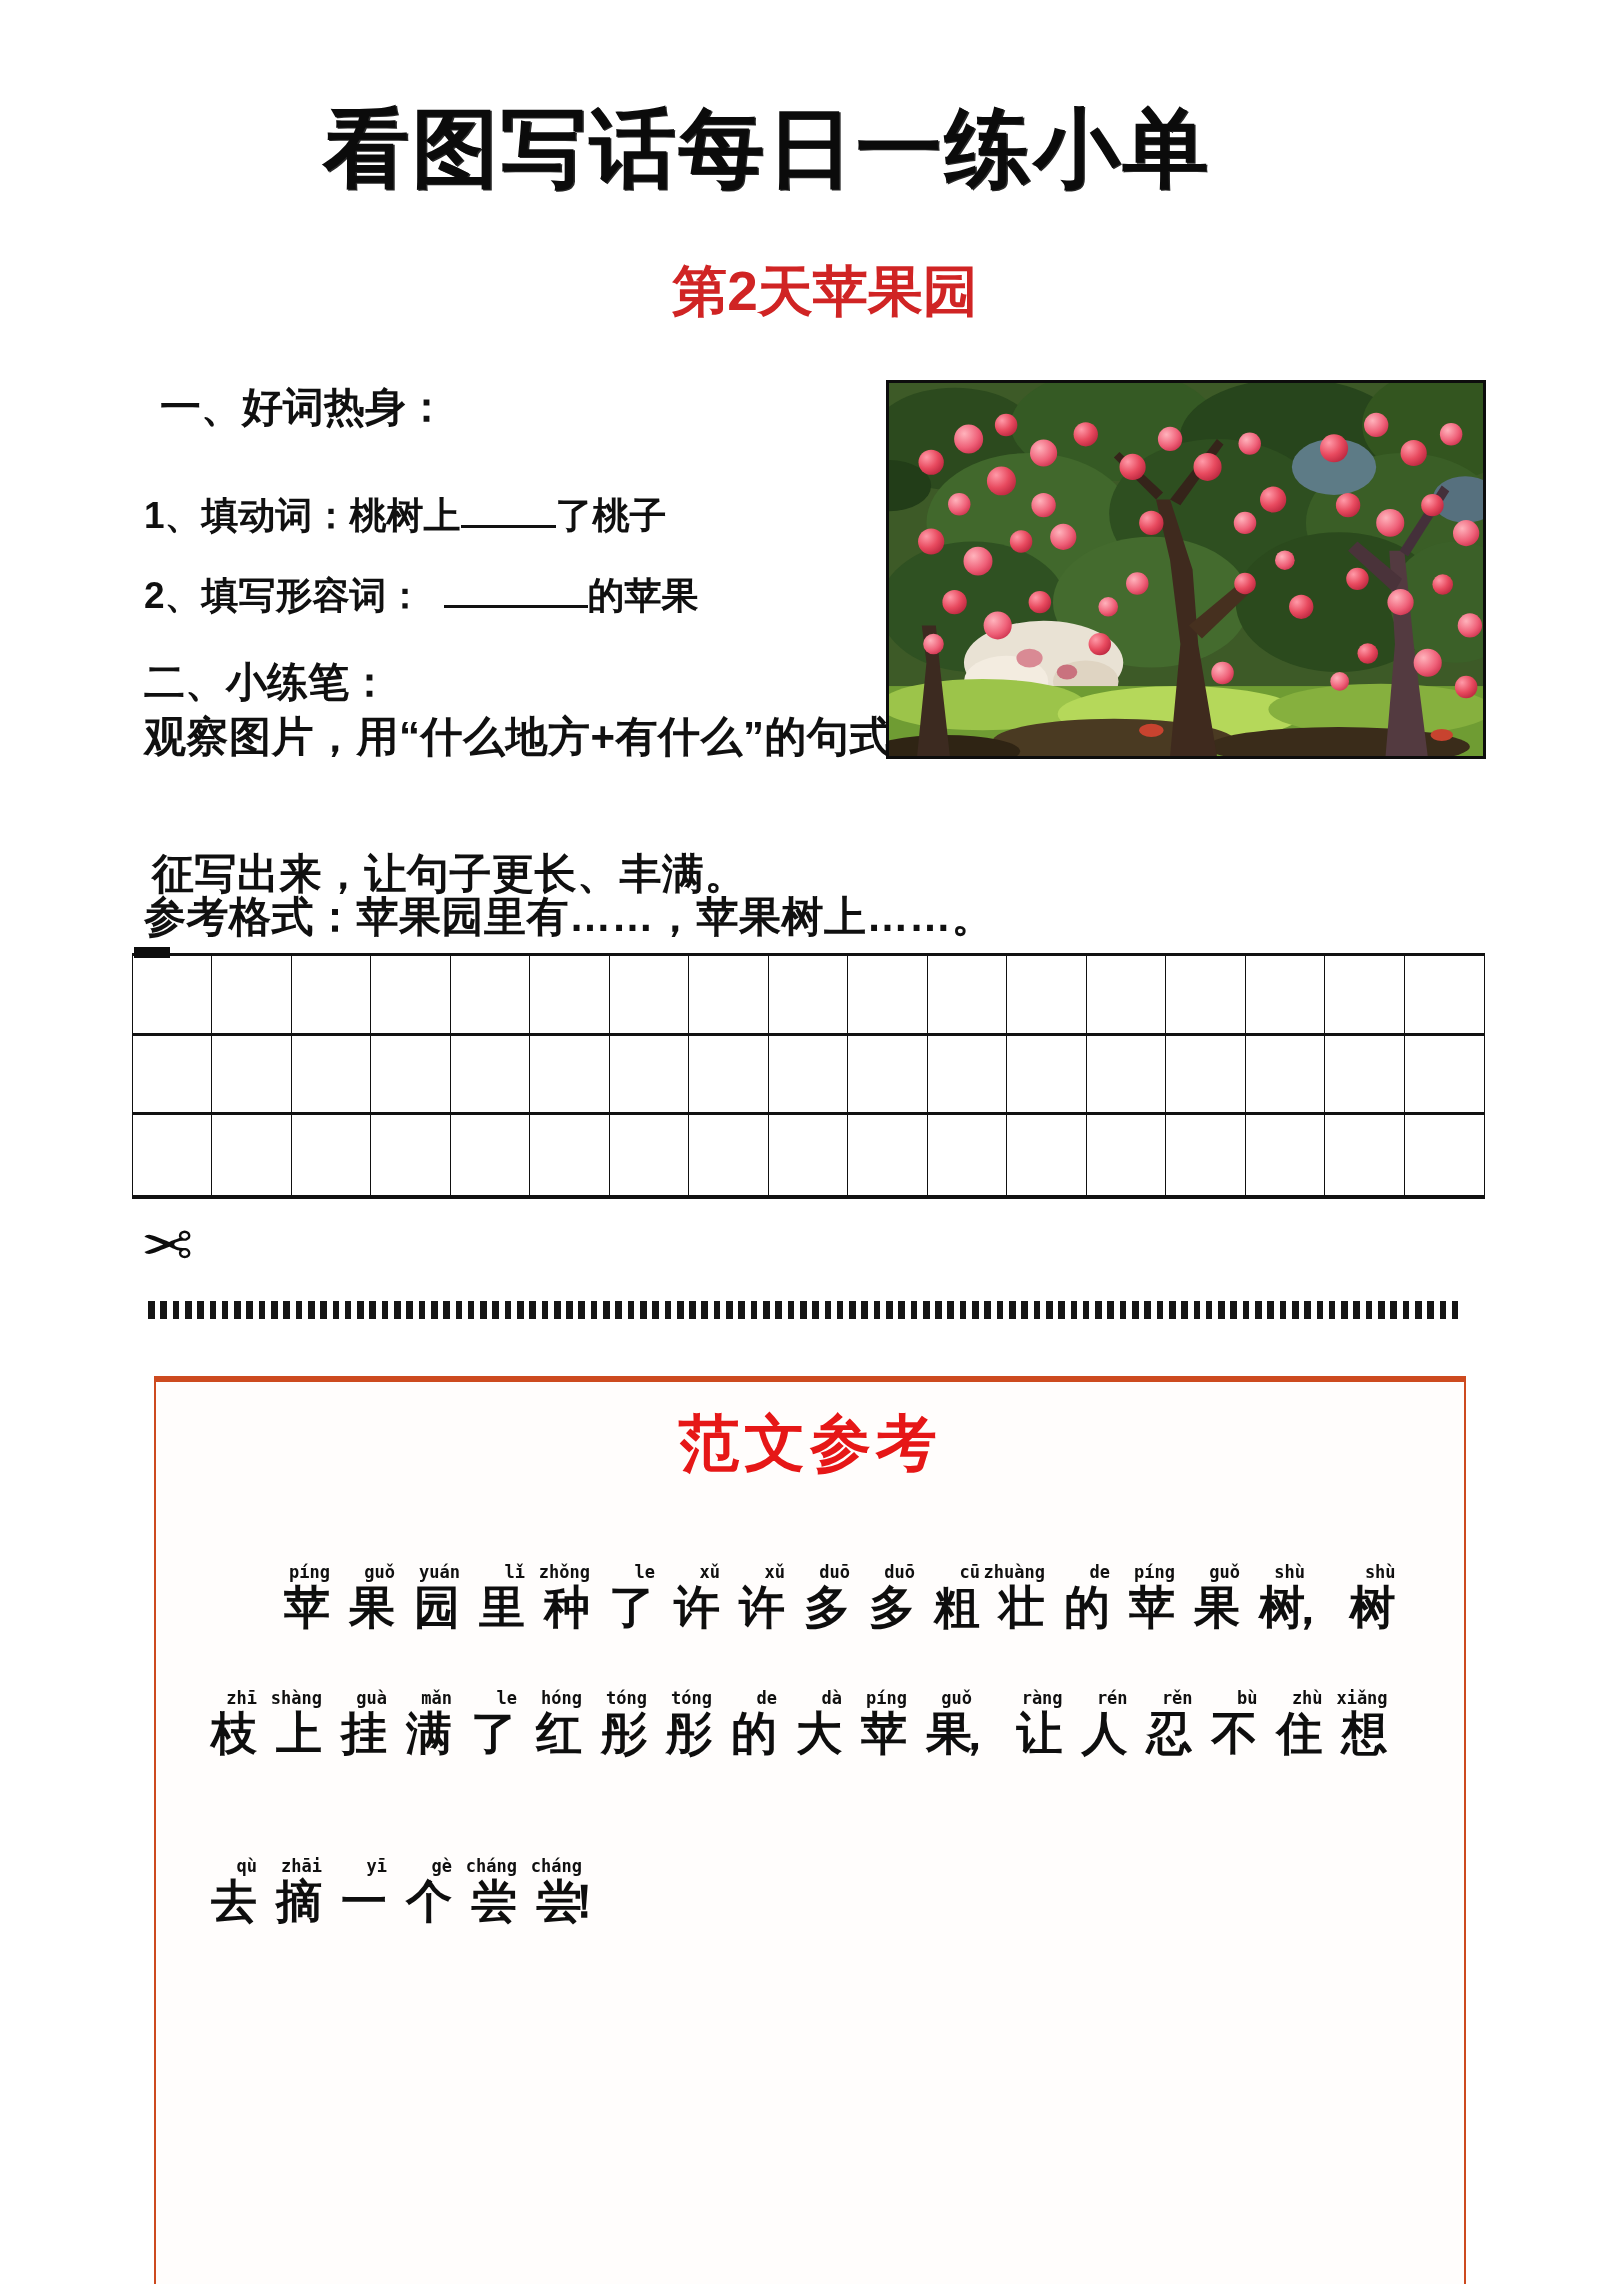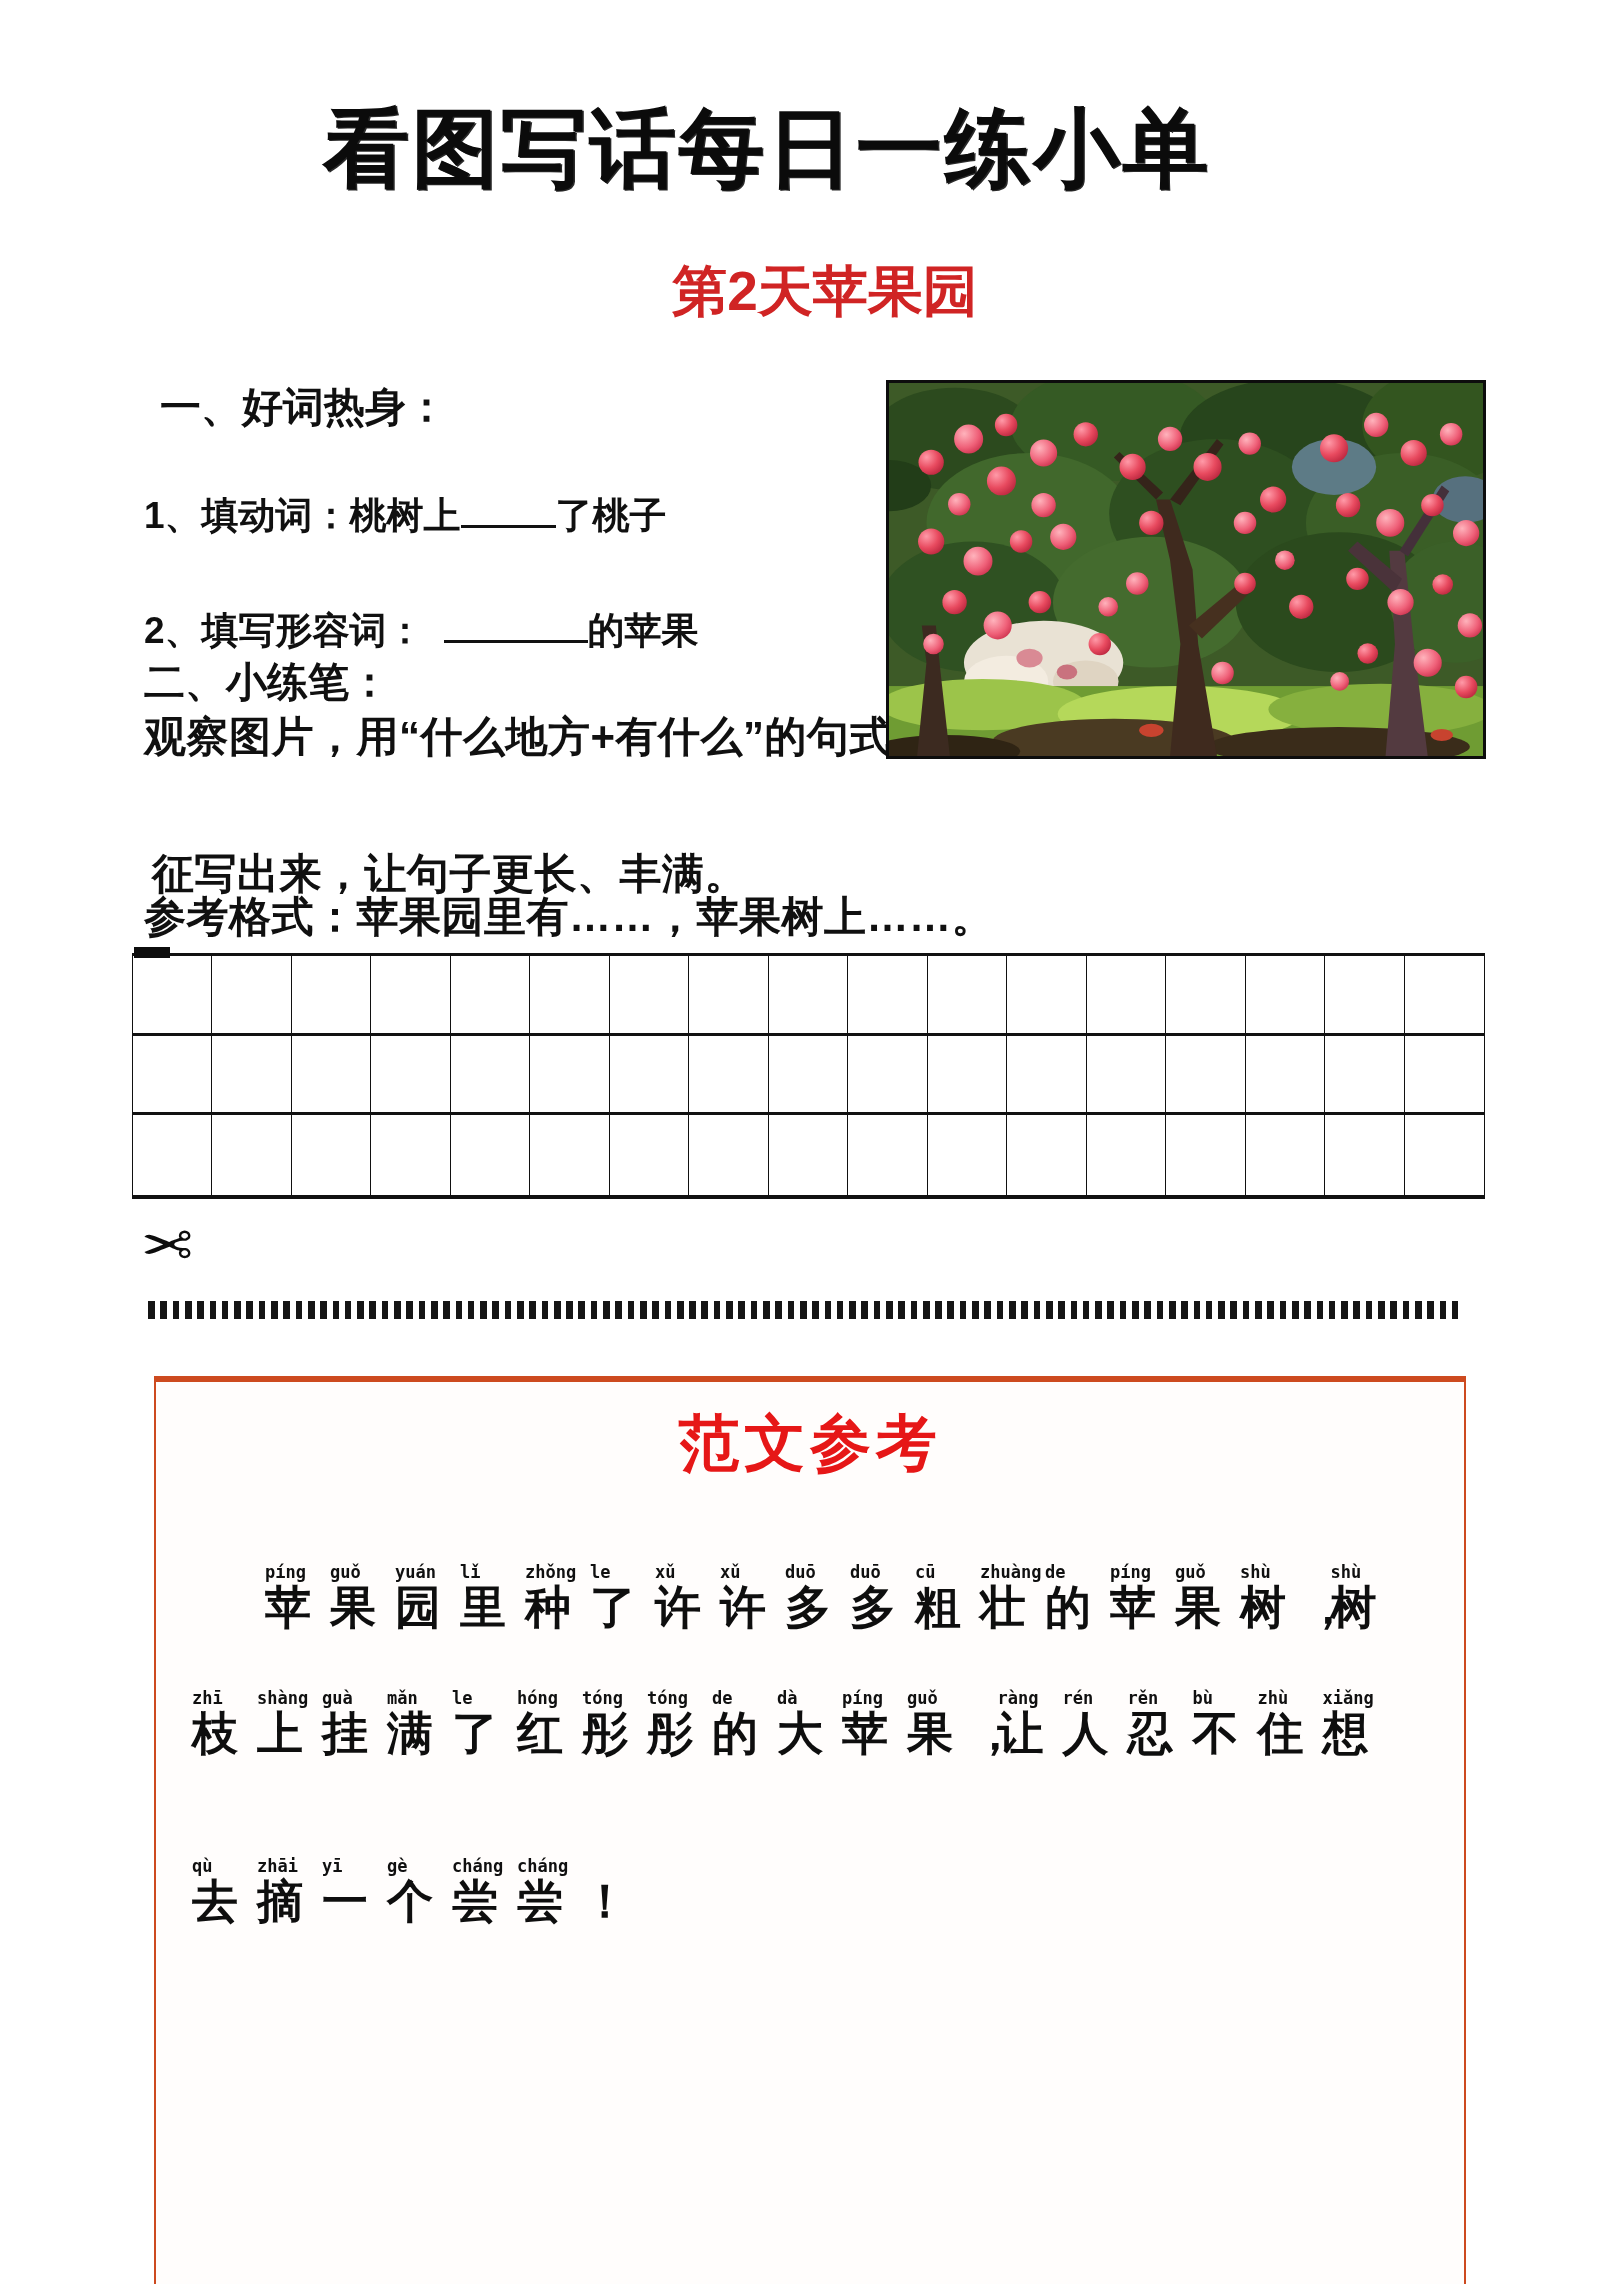--- a/index.html
+++ b/index.html
@@ -20,21 +20,21 @@
     left:0;top:255px;width:1562px;text-align:center;
     font-size:55px;font-weight:700;color:#d02424;white-space:nowrap;padding-left:44px;
   }
 
   
   .sec-heading{left:144px;font-size:41px;font-weight:800;white-space:nowrap;}
   .sec-heading.h1{top:380px;margin-left:16px;}
   .sec-heading.h2{top:655px;}
   .item{left:144px;font-size:37px;font-weight:600;white-space:nowrap;}
   .item.i1{top:491px;}
-  .item.i2{top:571px;margin-top:35px;}
+  .item.i2{top:571px;}
   .blank-line{display:inline-block;height:0.9em;border-bottom:3.8px solid #111;vertical-align:baseline;}
   .blank-verb{width:95px;}
   .blank-adj{width:144px;margin-left:20px;}
   .para{left:144px;font-size:42px;font-weight:700;letter-spacing:0.5px;white-space:nowrap;z-index:1;}
   .para.p1{top:709px;}
   .para.p2{top:846px;margin-left:8px;}
   .para.p3{top:889px;}
 
   
   .photo{
@@ -72,21 +72,21 @@
     border:2.4px solid #cd4a1f;border-top-width:6.2px;background:#fffdfc;
   }
   .sample-title{
     position:absolute;left:0;top:21px;width:100%;text-align:center;
     font-size:61px;font-weight:900;color:#e61717;letter-spacing:4.7px;white-space:nowrap;
   }
   .pline{position:absolute;left:36px;display:flex;align-items:flex-end;}
   .pline.l0{top:174px;margin-left:73px;}
   .pline.l1{top:300px;}
   .pline.l2{top:436px;margin-top:32px;}
-  .tok{width:65px;display:flex;flex-direction:column;align-items:flex-start;}
+  .tok{width:65px;display:flex;flex-direction:column;align-items:flex-end;}
   .tok .py{
     font-family:"DejaVu Sans Mono",monospace;font-size:17px;font-weight:700;
     height:25.6px;display:flex;align-items:flex-end;justify-content:center;
     color:#101010;white-space:nowrap;
   }
   .tok .ch{font-size:46px;line-height:1.12;font-weight:600;color:#0e0e0e;}
   .tok.punct{width:25.6px;}
 </style>
 </head>
 <body>

